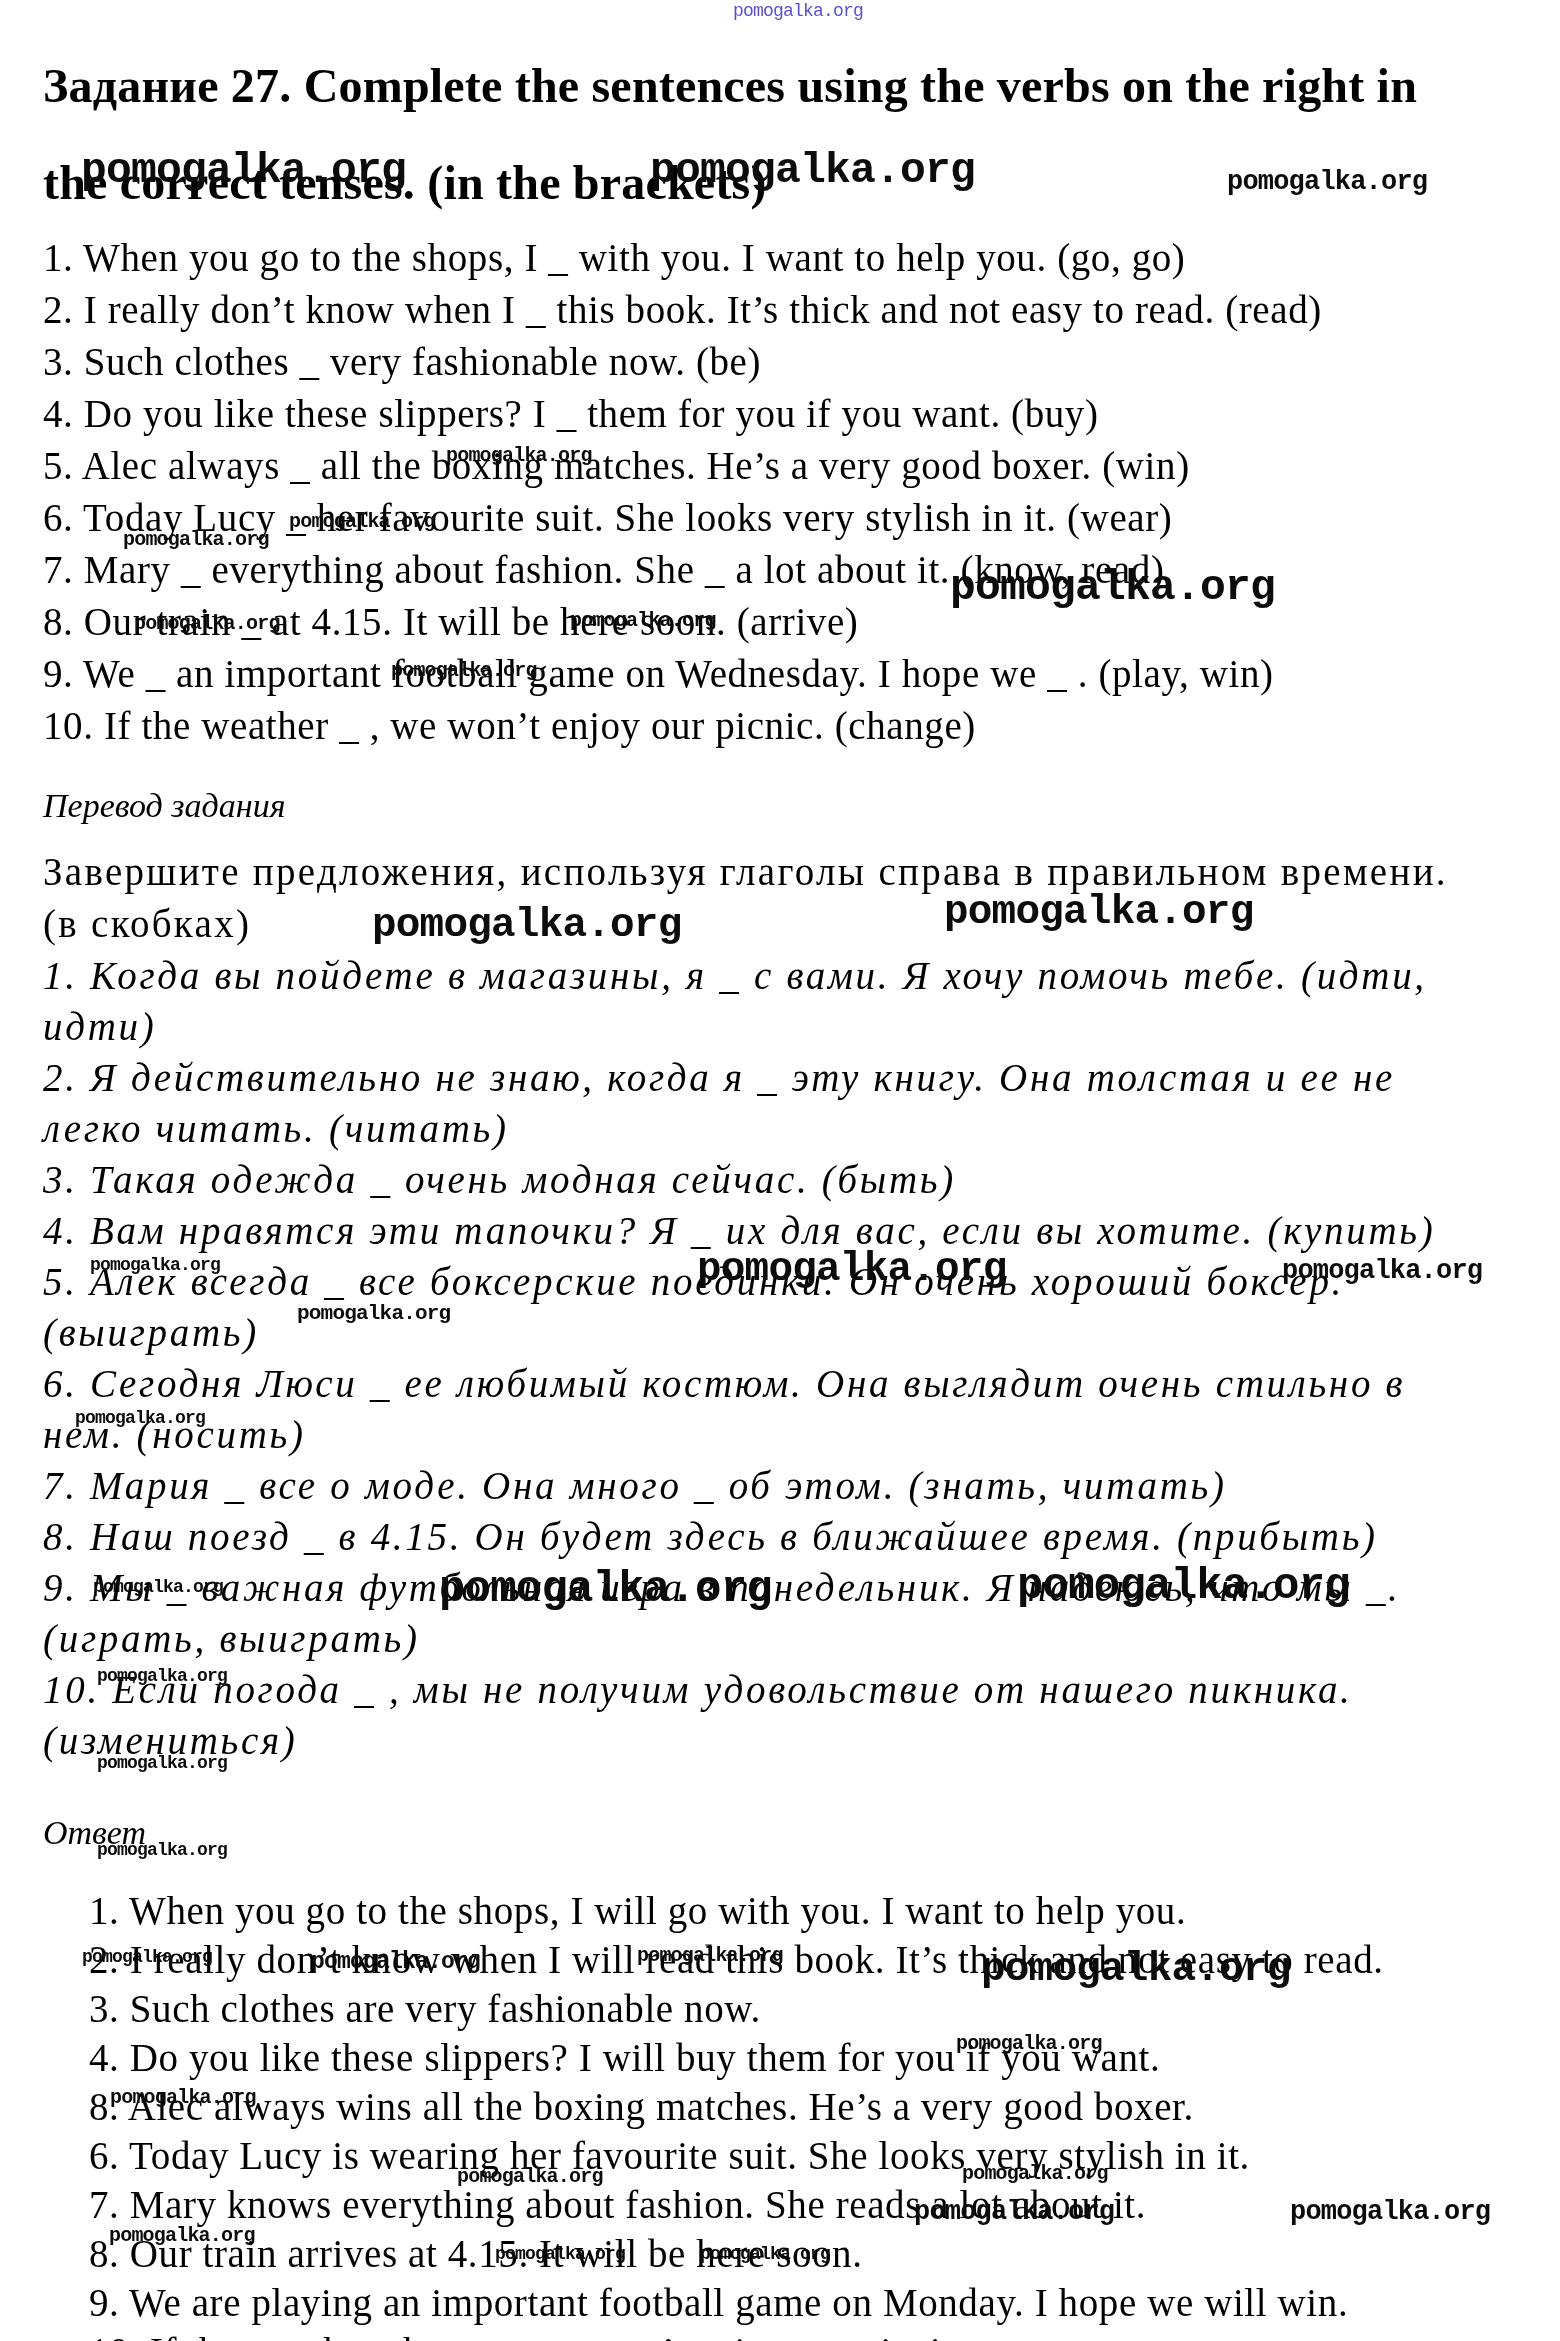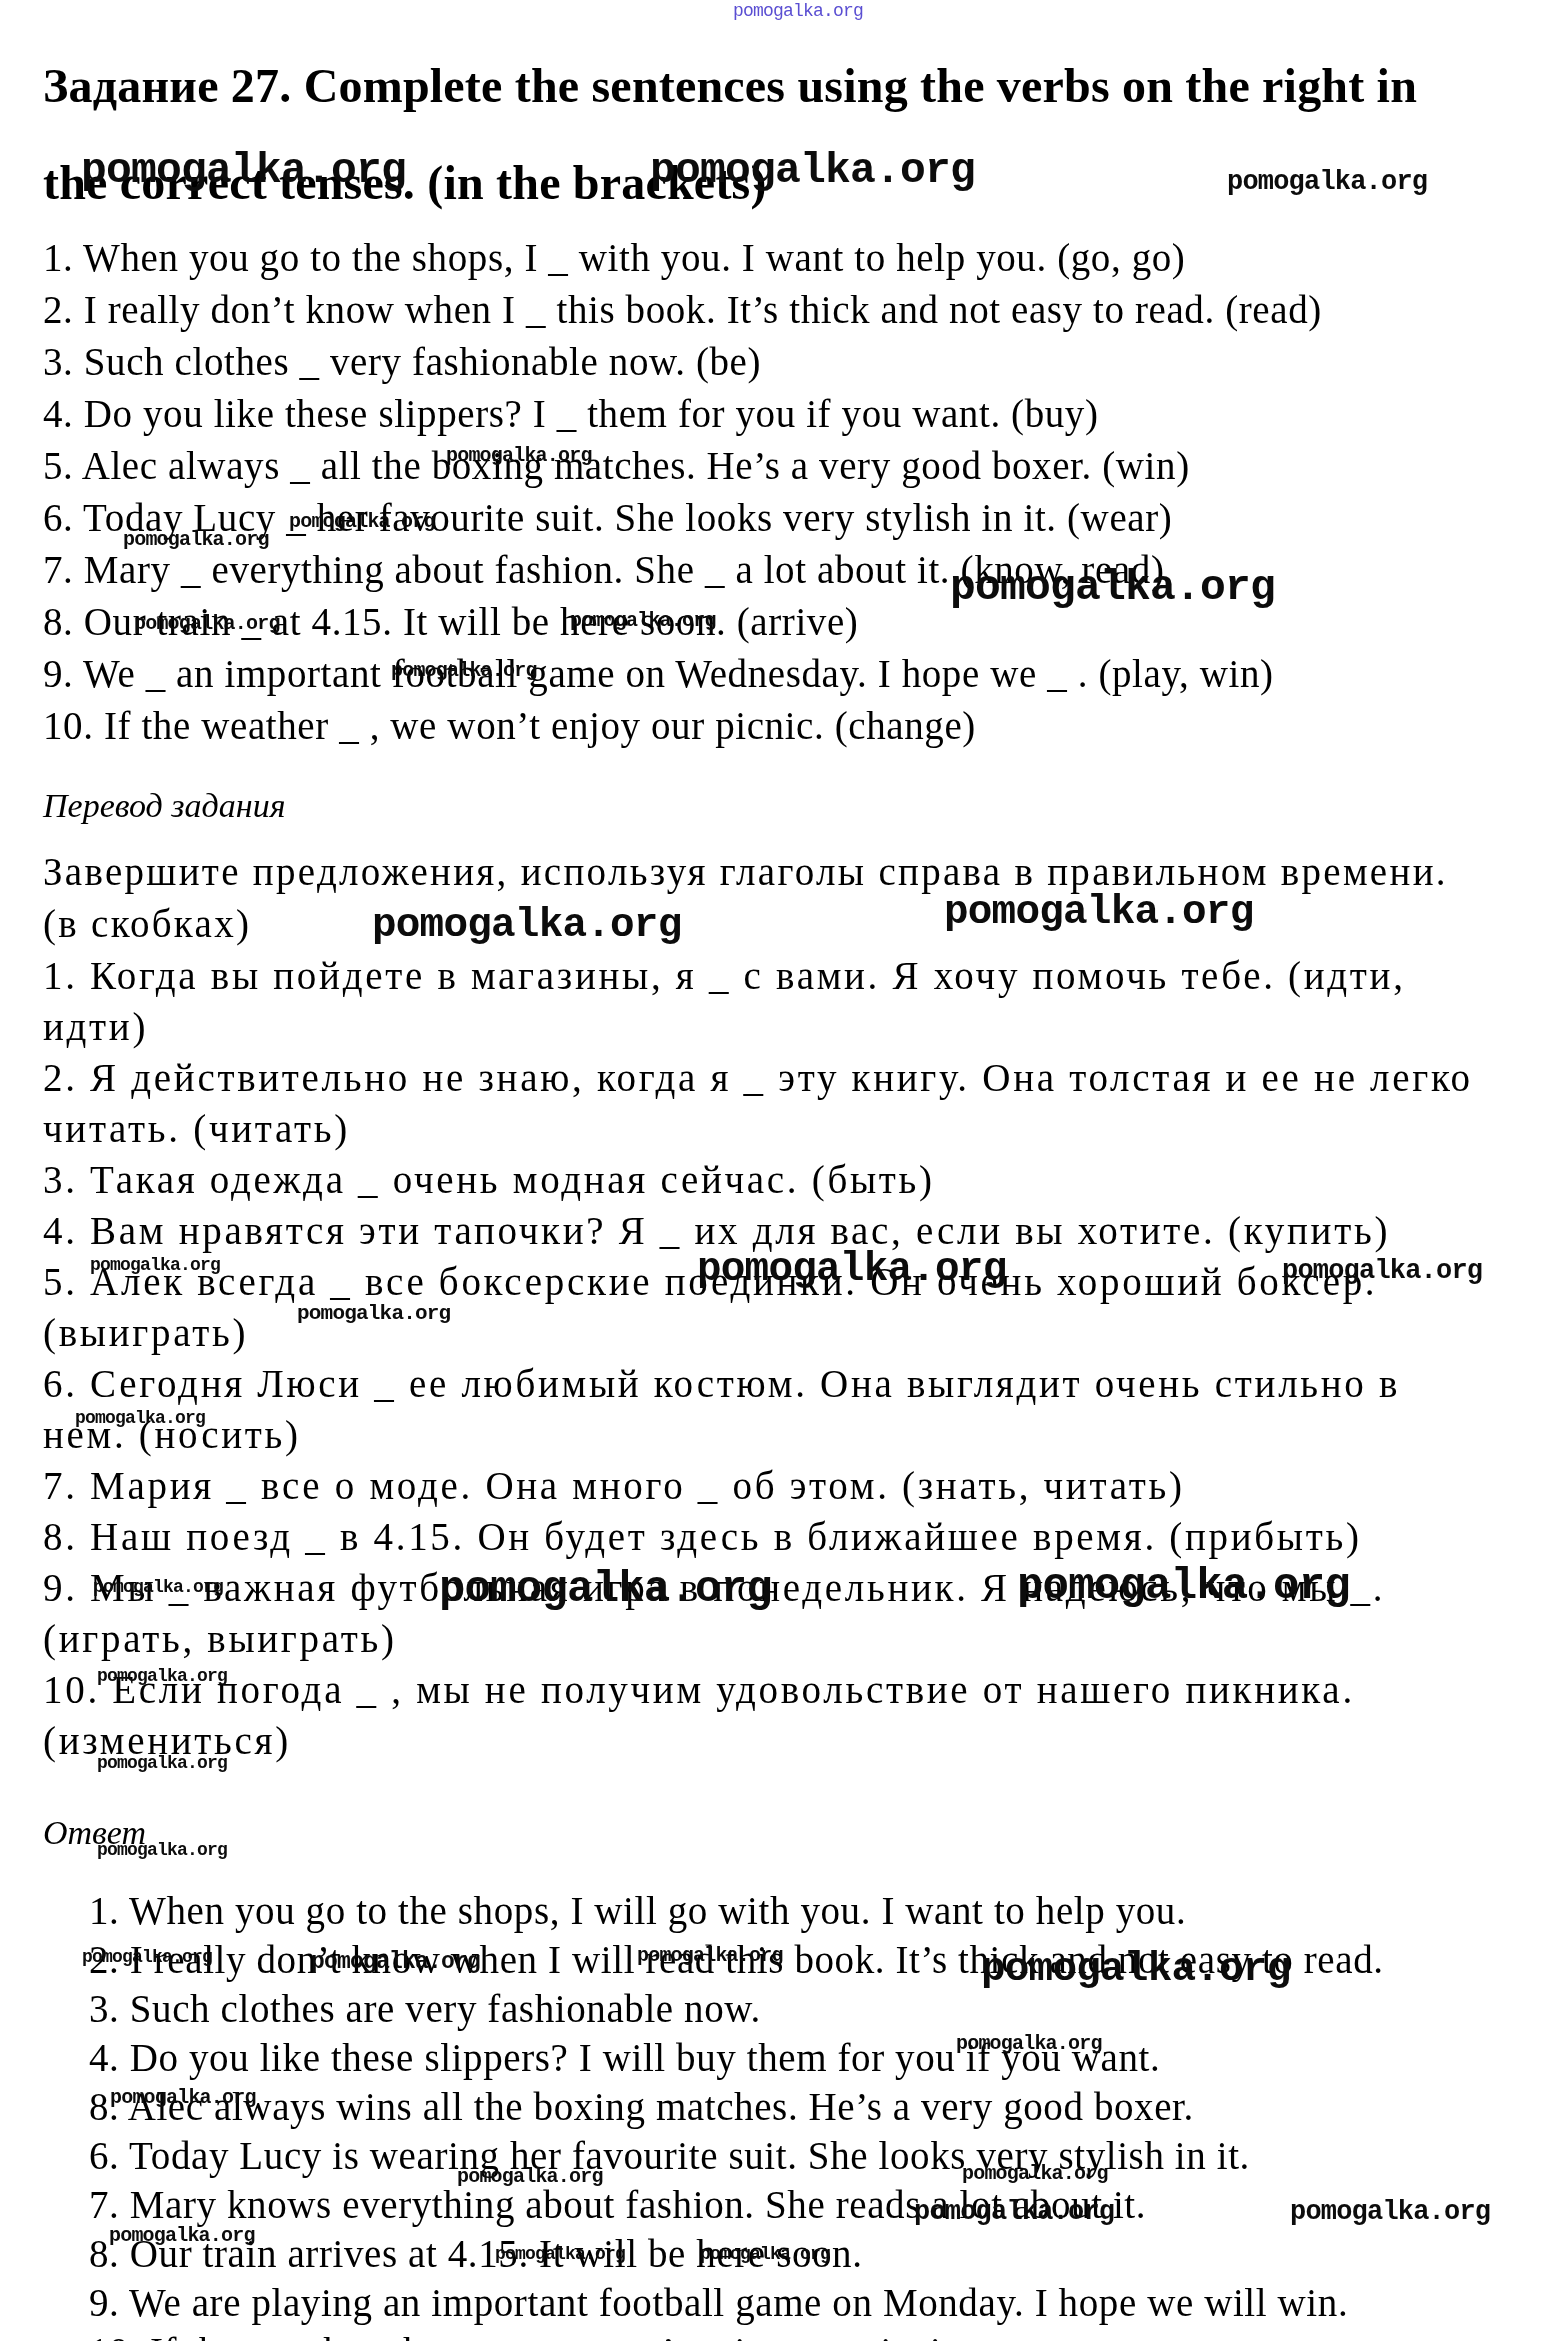--- a/index.html
+++ b/index.html
@@ -20,21 +20,21 @@
     letter-spacing:0.2px;
   }
   .list{margin:0;padding:0;list-style:none;}
   .item{font-size:39px;line-height:52px;letter-spacing:0.6px;}
   .task-list{}
   .section-heading{
     font-style:italic;font-size:34px;line-height:53px;
     margin-top:27px;
   }
   .intro{font-size:39px;line-height:52px;letter-spacing:2.3px;margin-top:14px;}
-  .translation-list .item{letter-spacing:2.7px;line-height:51px;}
+  .translation-list .item{letter-spacing:2.7px;line-height:51px;font-style:italic;}
   .answer-heading{margin-top:40px;}
   .answer-list{margin-top:27px;}
   .answer-list .item{line-height:49px;margin-left:46px;}
   
   .wm-layer{position:absolute;inset:0;pointer-events:none;z-index:5;}
   .wm{
     position:absolute;line-height:1;white-space:nowrap;
     font-family:Liberation Mono, monospace;
     font-weight:700;color:#0c0c0c;letter-spacing:-0.8px;
   }

